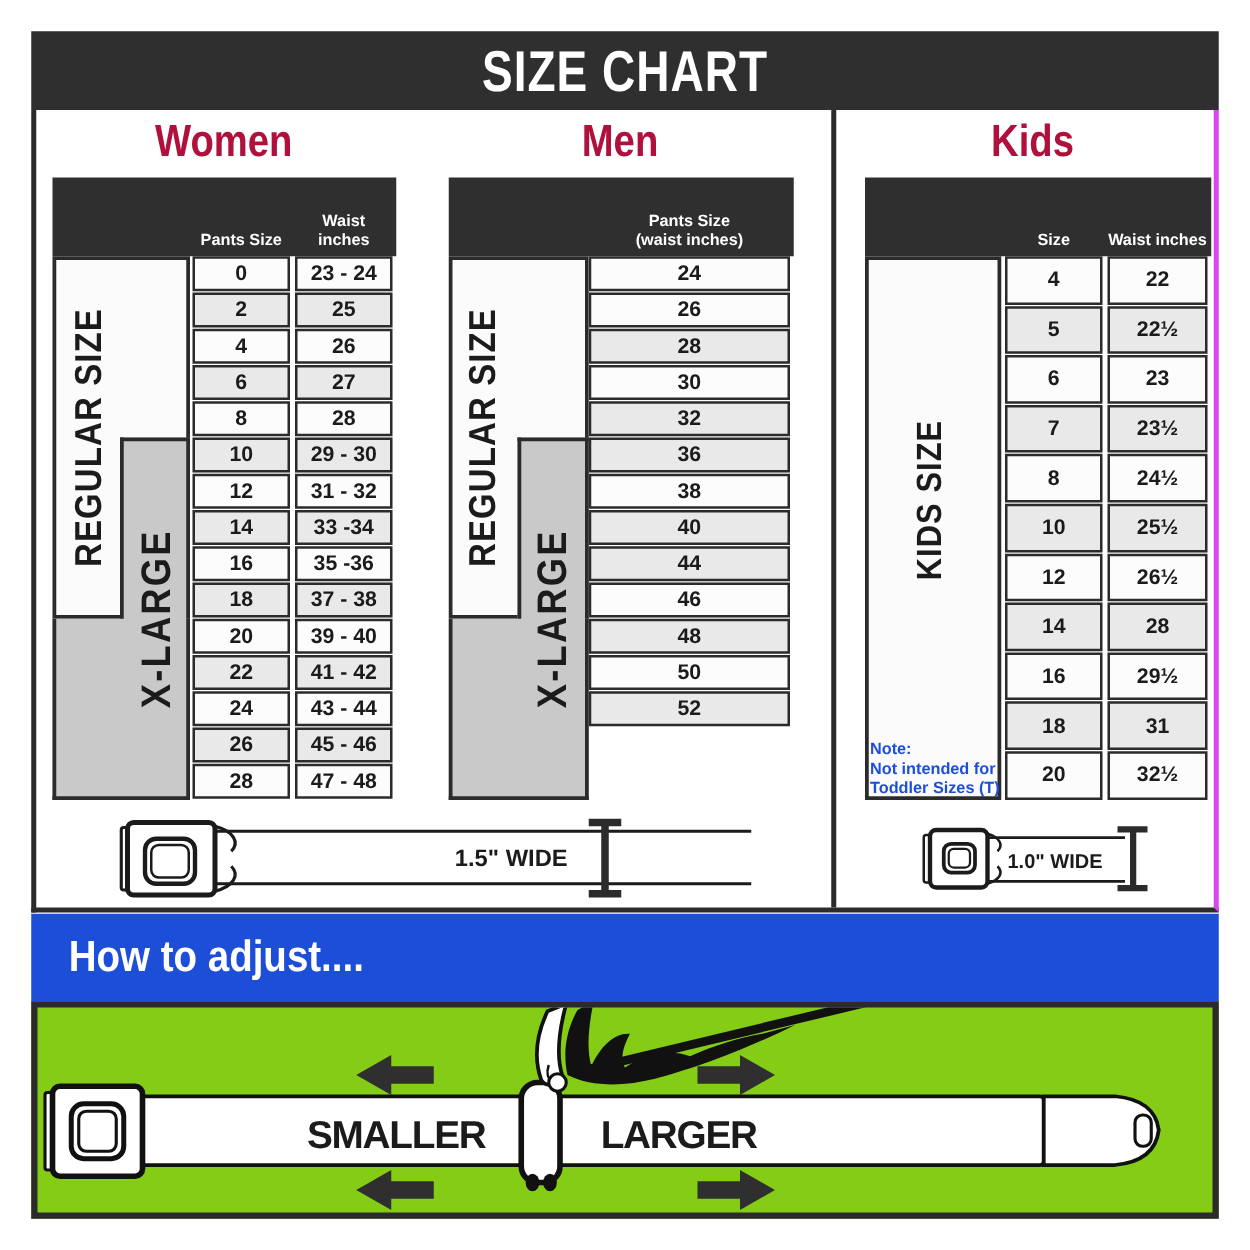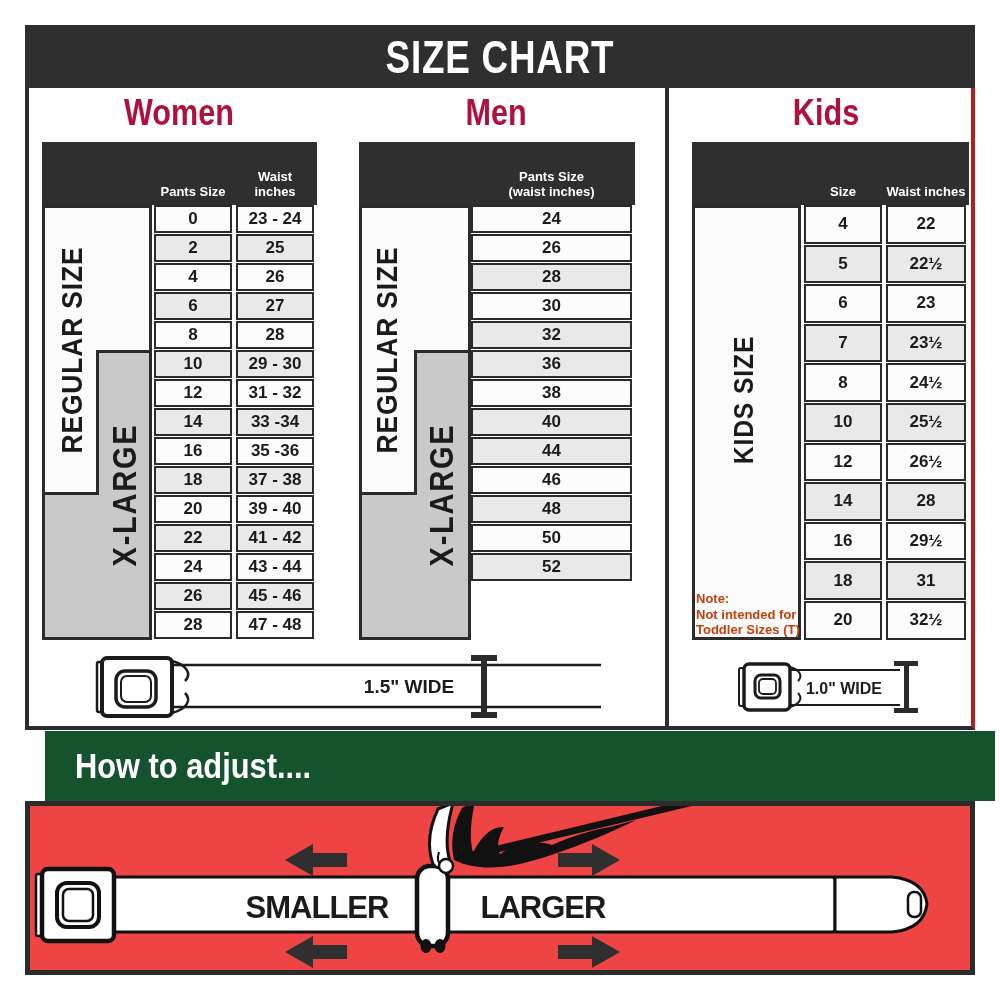--- a/index.html
+++ b/index.html
@@ -7,21 +7,21 @@
         font-family:"Liberation Sans",sans-serif;color:#222;overflow:hidden;}
 
   
   .title-band{position:absolute;left:25px;top:25px;width:950px;height:63px;
               background:#2f2f2f;display:flex;align-items:center;justify-content:center;text-align:right;}
   .title-band .t{color:#fff;font-size:46px;font-weight:bold;letter-spacing:1px;
                  transform:scaleX(0.8);white-space:nowrap;}
 
   
   .content{position:absolute;left:25px;top:88px;width:950px;height:642px;
-           border-left:4px solid #2b2b2b;border-right:4px solid #b91c1c;border-bottom:4px solid #2b2b2b;
+           border-left:4px solid #2b2b2b;border-right:4px solid #d946ef;border-bottom:4px solid #2b2b2b;
            box-sizing:border-box;background:#fff;}
   .divider{position:absolute;left:636px;top:0;width:4px;height:100%;background:#2b2b2b;}
 
   .sec-title{position:absolute;top:4px;text-align:center;font-size:36px;font-weight:bold;
              color:#b0103c;transform:scaleX(0.85);white-space:nowrap;}
   .sec-title.women{left:0px;width:300px;}
   .sec-title.men{left:317px;width:300px;}
   .sec-title.kids{left:647px;width:300px;}
 
   
@@ -61,34 +61,34 @@
   .box-kids{left:0;top:0;width:109px;height:435px;background:#fbfbfb;z-index:1;}
 
   .vtext{position:absolute;z-index:5;white-space:nowrap;font-weight:bold;color:#1b1b1b;
          transform:translate(-50%,-50%) rotate(-90deg) scaleX(0.88);}
   .v-reg{left:30px;top:145px;font-size:30px;letter-spacing:1px;}
   .men .v-reg{left:28px;}
   .v-xl{left:83px;top:290px;font-size:33px;letter-spacing:2px;}
   .v-kids{left:52px;top:195px;font-size:28px;letter-spacing:1px;}
 
   .note{position:absolute;left:4px;bottom:4px;z-index:5;font-size:13px;font-weight:bold;
-        line-height:1.2;white-space:pre-line;color:#c2410c;}
+        line-height:1.2;white-space:pre-line;color:#1d4ed8;}
 
   
   .belt-adult{position:absolute;left:65px;top:560px;}
   .belt-kids{position:absolute;left:703px;top:562px;}
 
   
-  .adjust-band{position:absolute;left:25px;top:731px;width:950px;height:70px;background:#14532d;margin-left:20px;}
+  .adjust-band{position:absolute;left:25px;top:731px;width:950px;height:70px;background:#1d4ed8;}
   .adjust-band .t{position:absolute;left:30px;top:50%;transform:translateY(-50%) scaleX(0.88);
                   transform-origin:left center;color:#fff;font-size:35px;font-weight:bold;white-space:nowrap;}
 
   
   .illus-panel{position:absolute;left:25px;top:801px;width:950px;height:174px;
-               box-sizing:border-box;border:5px solid #2b2b2b;background:#ef4444;}
+               box-sizing:border-box;border:5px solid #2b2b2b;background:#84cc16;}
 
   svg text{font-family:"Liberation Sans",sans-serif;font-weight:bold;fill:#1b1b1b;}
 </style>
 </head>
 <body>
 
 <div class="page">
 
   <div class="title-band">
     <div class="t">SIZE CHART</div>

